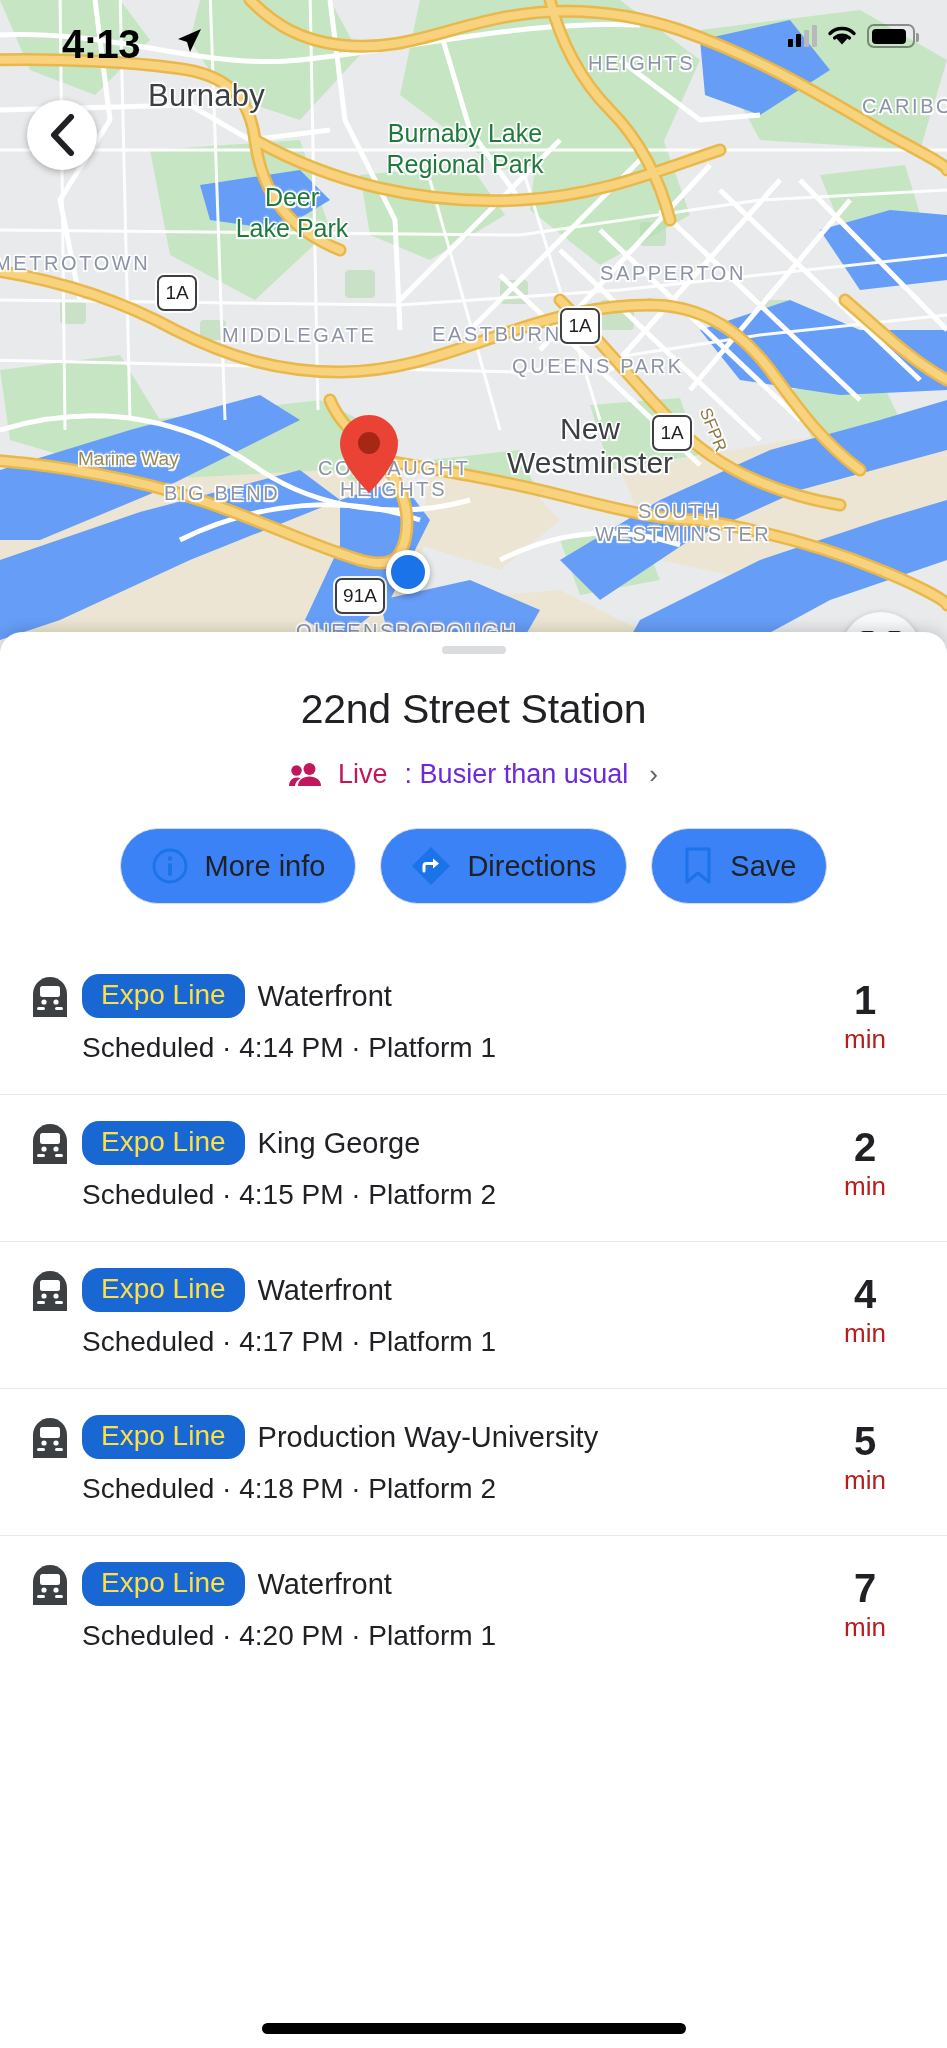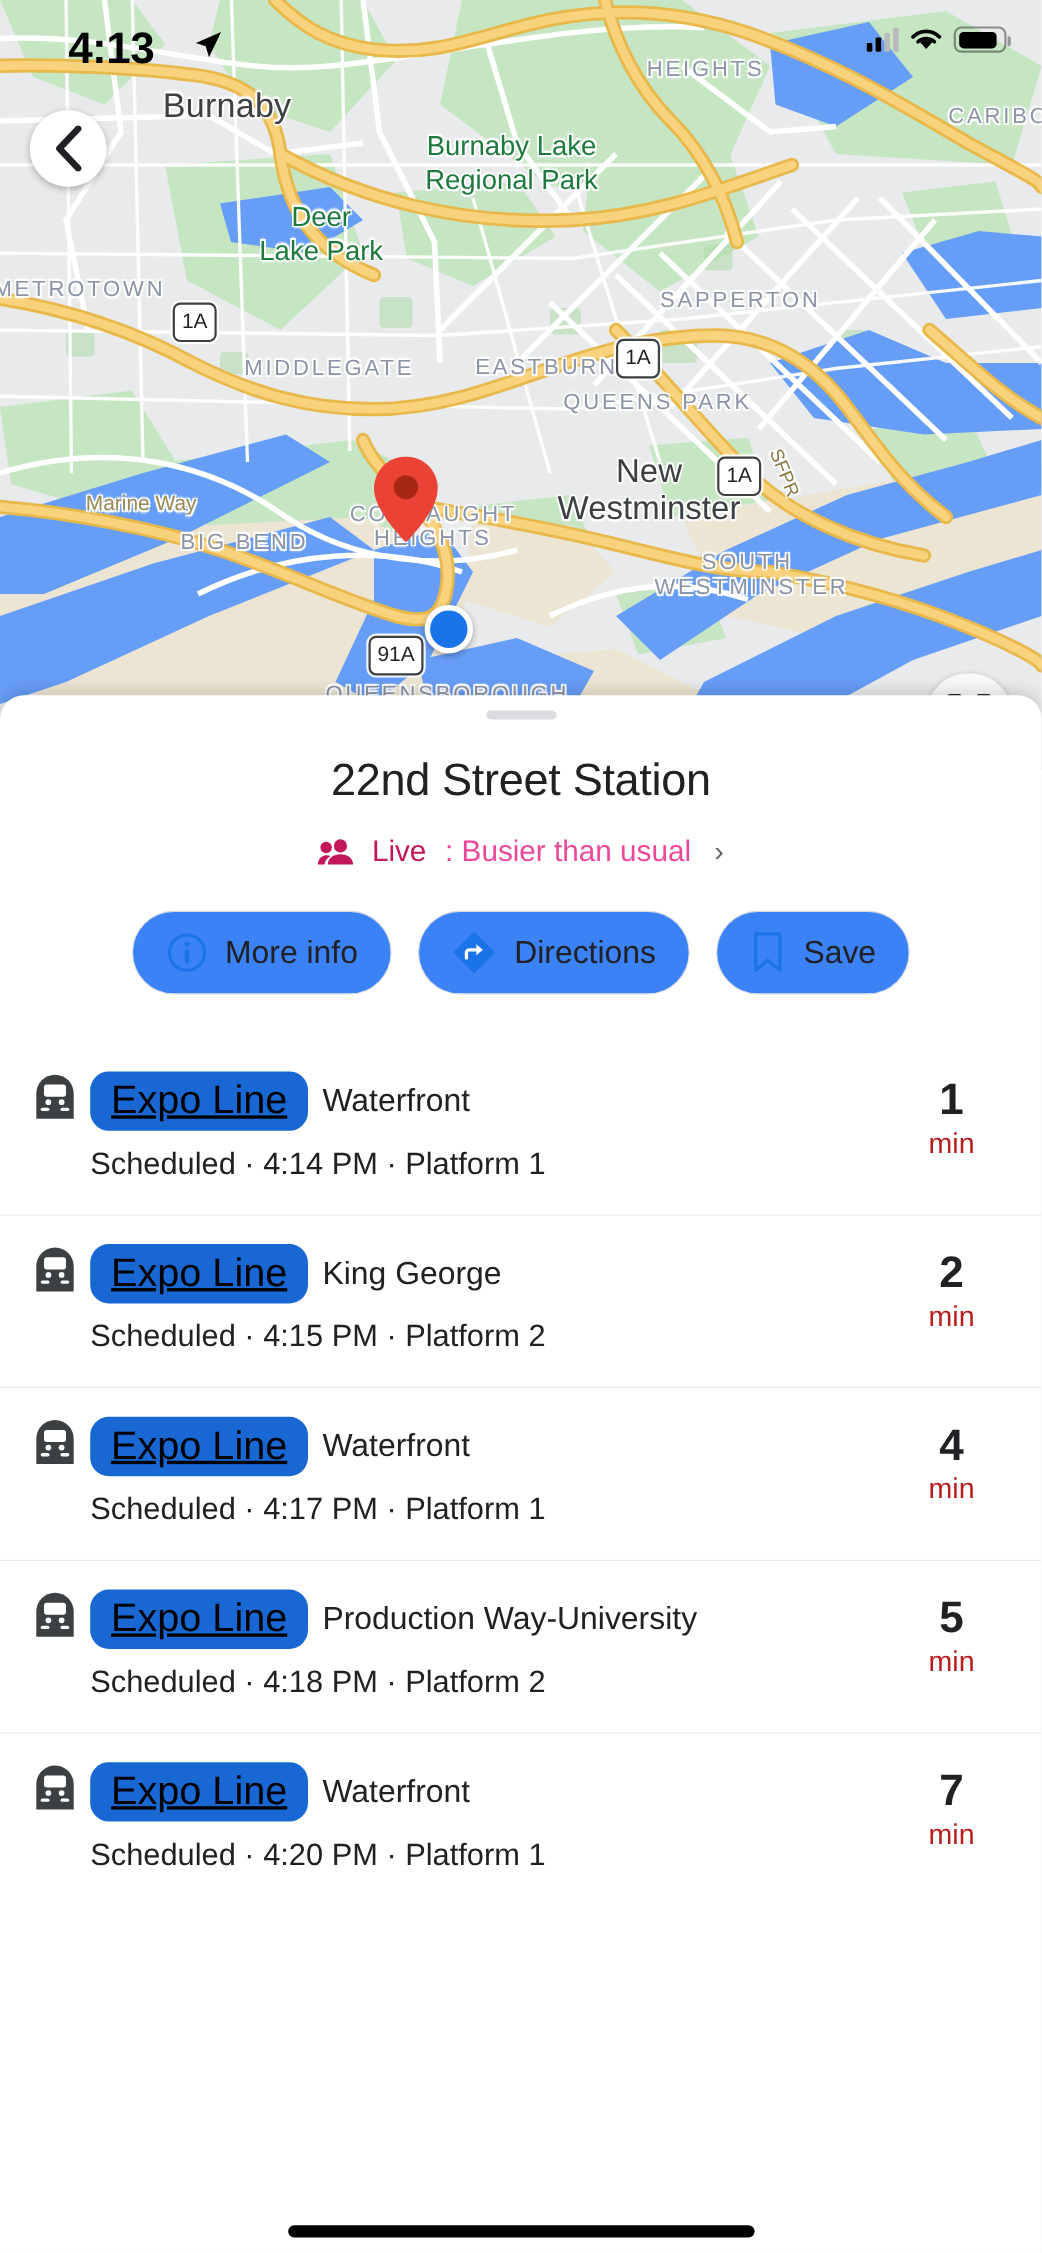--- a/index.html
+++ b/index.html
@@ -112,21 +112,21 @@
   }
   #placetitle {
     margin-top:32px; text-align:center;
     font-size:41px; font-weight:400; color:#202124; letter-spacing:-.3px;
   }
   #liverow {
     margin-top:26px; display:flex; align-items:center; justify-content:center;
     gap:17px; cursor:pointer;
   }
   #livelabel { color:#c2185b; font-size:27px; font-weight:500; }
-  #livetext  { color:#ec4899; font-size:27px; font-weight:400; }
+  #livetext  { color:#6d28d9; font-size:27px; font-weight:400; }
   #livechev  { color:#5f6368; font-size:26px; margin-left:4px; }
 
   #actions {
     margin-top:38px; display:flex; justify-content:center; gap:24px;
   }
   .pill {
     height:76px; border:1.6px solid #dadce0; border-radius:38px;
     display:flex; align-items:center; gap:16px; padding:0 30px;
     background:#3b82f6; cursor:pointer;
   }
@@ -136,22 +136,22 @@
   #departures { margin-top:44px; }
   .dep {
     padding:26px 32px 30px 32px;
     border-top:1.5px solid #e8eaed;
     display:flex; align-items:flex-start; cursor:pointer;
   }
   .dep:first-child { border-top:none; }
   .depmain { flex:1 1 auto; min-width:0; }
   .deptop { display:flex; align-items:center; gap:13px; }
   .linebadge {
-    background:#1967d2; color:#000000; border-radius:17px;
-    padding:5px 19px 7px; font-size:36px; font-weight:400; white-space:nowrap;text-decoration:underline;
+    background:#1967d2; color:#fde047; border-radius:17px;
+    padding:5px 19px 7px; font-size:28px; font-weight:400; white-space:nowrap;
   }
   .headsign {
     font-size:29px; color:#202124; font-weight:400;
     white-space:nowrap; overflow:hidden; text-overflow:ellipsis;
   }
   .depsub {
     margin-top:14px; font-size:28px; color:#202124; font-weight:400; white-space:nowrap;
   }
   .depeta {
     flex:0 0 auto; width:100px; text-align:center; padding-top:4px;

